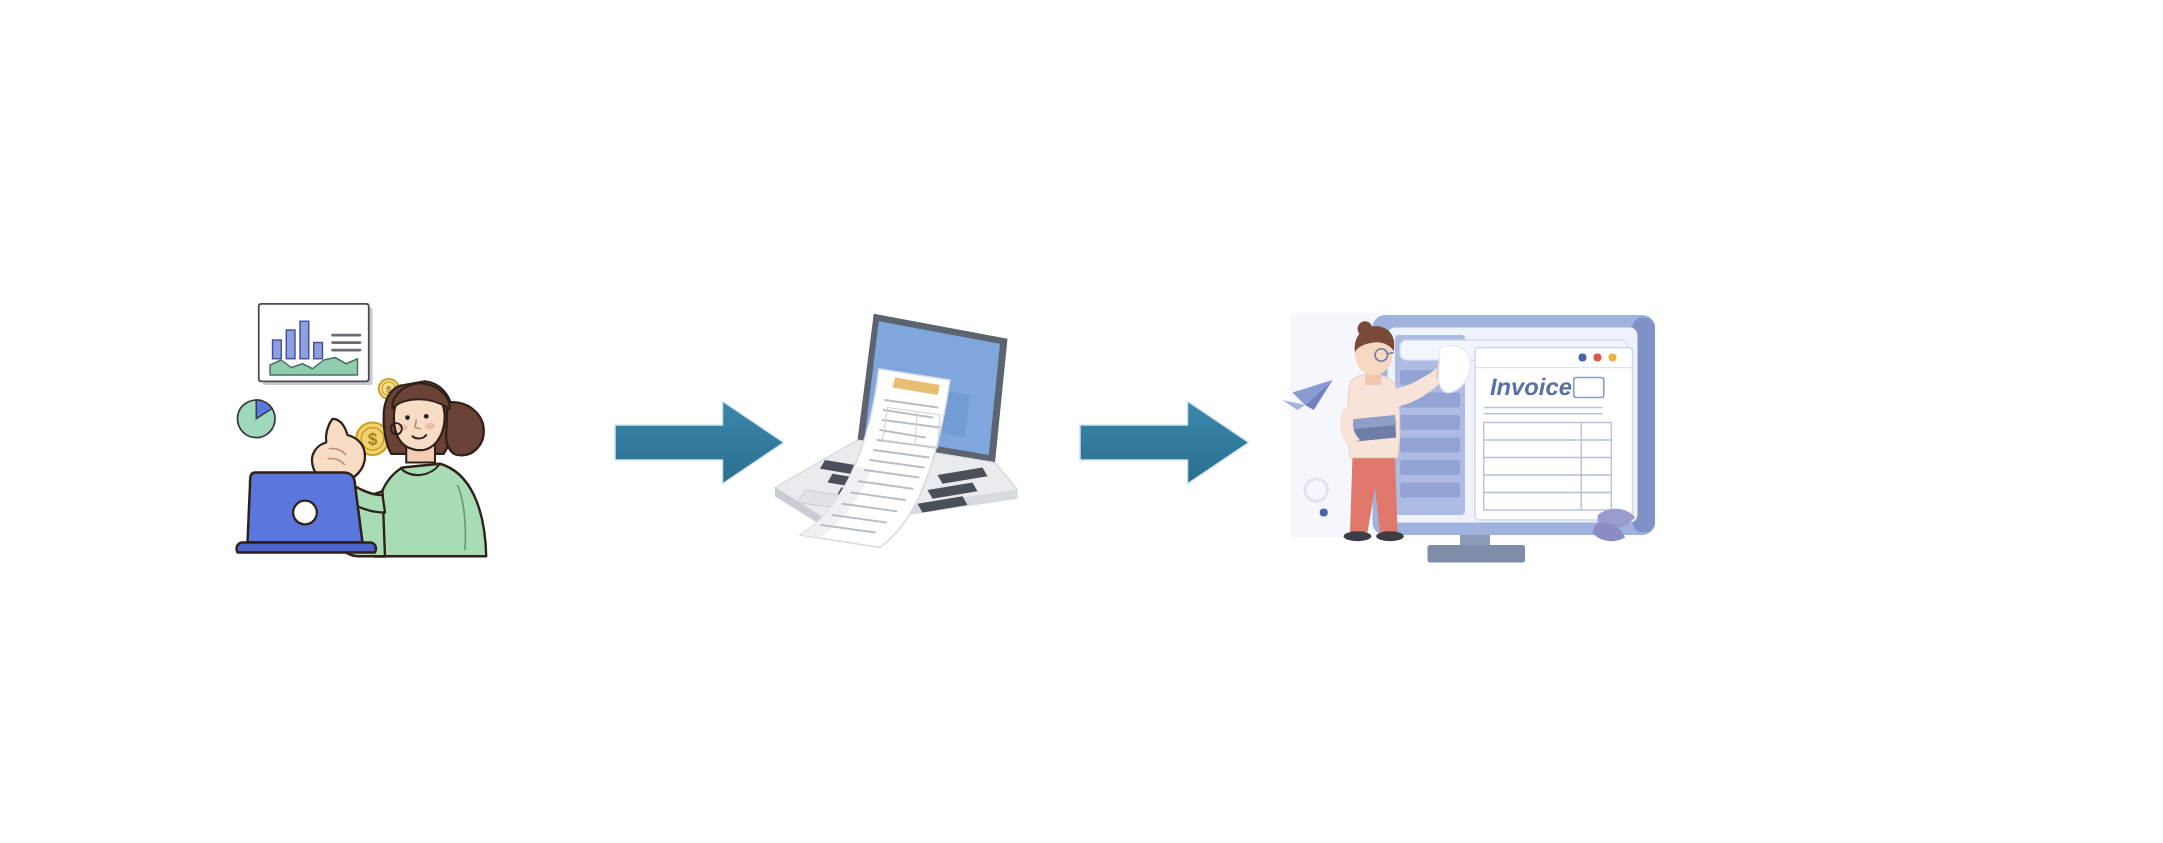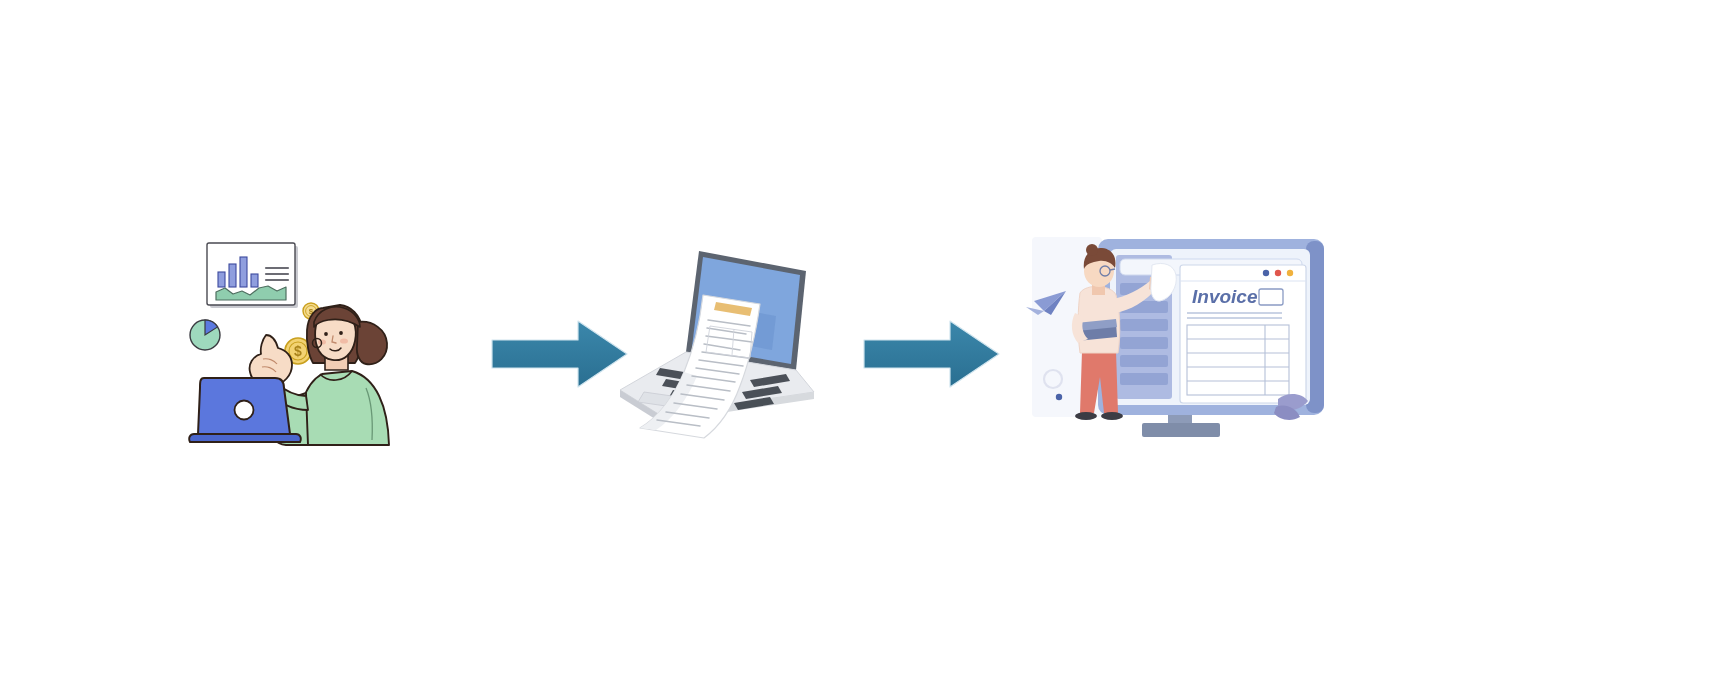--- a/index.html
+++ b/index.html
@@ -23,21 +23,21 @@
   #step1 { left: 180px; top: 230px; width: 250px; height: 220px; }
 
   
   .arrow-wrap { position: absolute; }
   .arrow-svg { display: block; }
 
   
   #step2 { left: 600px; top: 240px; width: 230px; height: 200px; }
 
   
-  #step3 { left: 1020px; top: 227px; width: 330px; height: 220px; }
+  #step3 { left: 1020px; top: 240px; width: 330px; height: 220px; }
 
   svg { overflow: visible; }
   .invoice-word {
     font-family: "Liberation Sans", sans-serif;
     font-weight: bold;
     font-style: italic;
     fill: #5a6fa8;
   }
 </style>
 </head>

